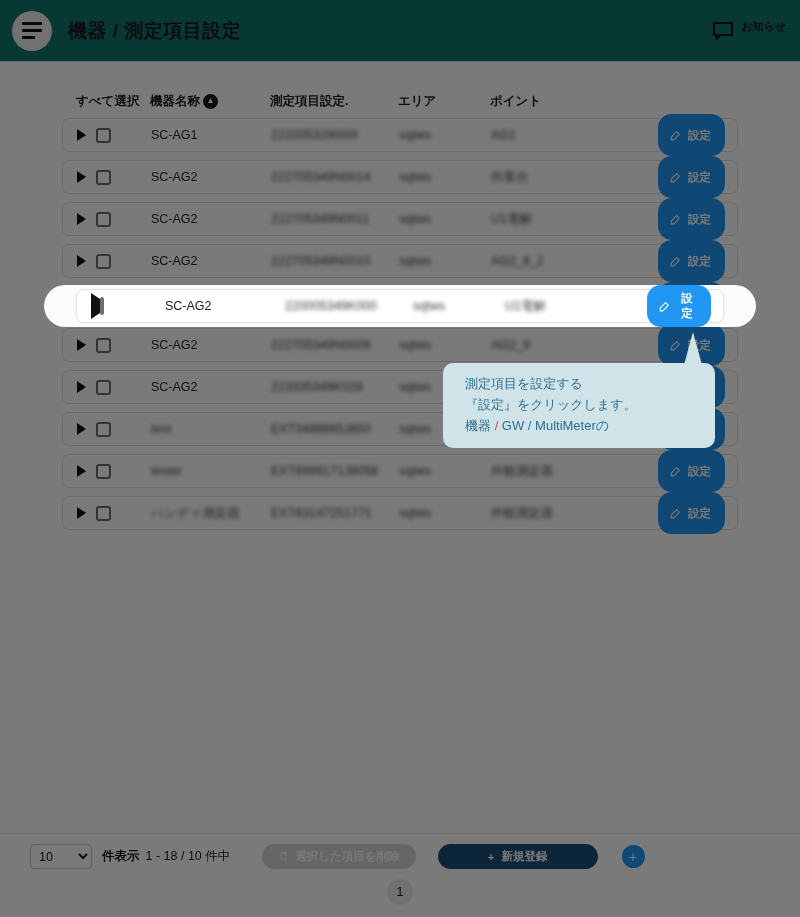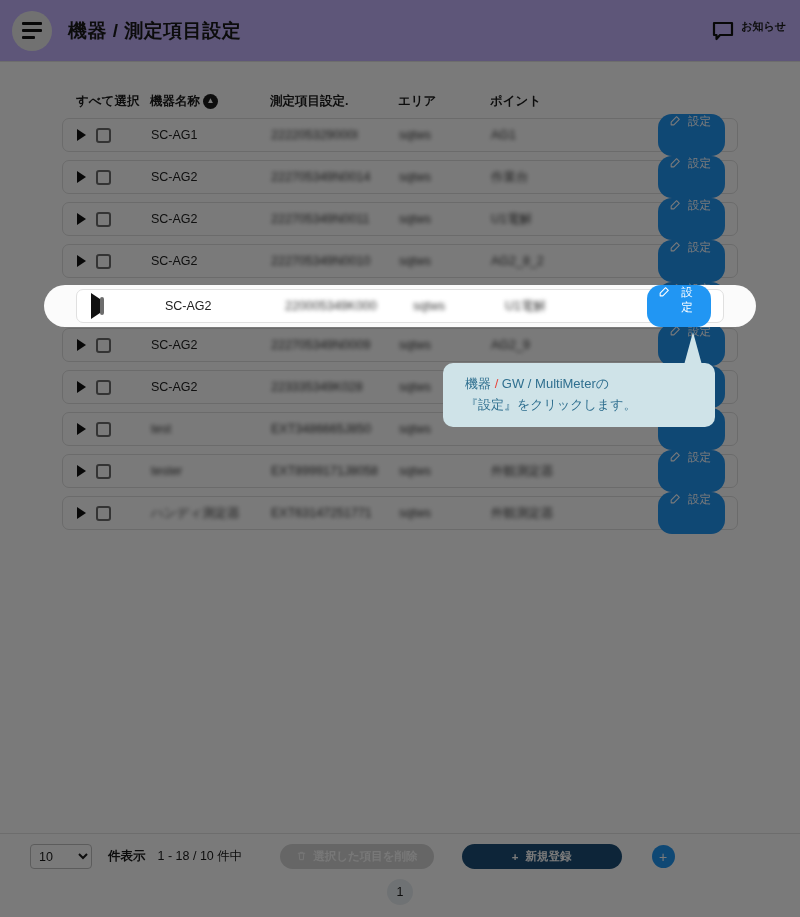--- a/index.html
+++ b/index.html
@@ -13,21 +13,21 @@
   
   #page {
     position: absolute; inset: 0;
     background: #fff;
     display: flex; flex-direction: column;
   }
 
   
   .header {
     height: 62px; flex: 0 0 62px;
-    background: #c4b5fd;
+    background: #0f766e;
     border-bottom: 1px solid #e3e3e3;
     display: flex; align-items: center;
     padding: 0 14px 0 12px;
     position: relative;
   }
   .hamburger {
     width: 40px; height: 40px; border-radius: 50%;
     background: #ededed;
     display: flex; flex-direction: column; align-items: center; justify-content: center;
     gap: 4px; cursor: pointer; flex: 0 0 40px;
@@ -99,38 +99,38 @@
     cursor: pointer;
   }
   .cbox {
     width: 15px; height: 15px; border: 2px solid #6d6d6d;
     border-radius: 3px; background: #fff; cursor: pointer;
   }
   .blur { filter: blur(2.2px); color:#3a3a3a; user-select:none; }
   .blur-s { filter: blur(1.9px); color:#3a3a3a; user-select:none; }
 
   .btn-setting {
-    display: inline-flex; align-items: flex-start; gap: 6px;
+    display: inline-flex; align-items: center; gap: 6px;
     background: #2196f3; color: #fff;
     border: none; border-radius: 14px;
     height: 42px; padding: 0 14px 0 11px;
-    font-size: 11.5px; font-weight: 400;
+    font-size: 11.5px; font-weight: 700;
     cursor: pointer;
     font-family: "Liberation Sans", sans-serif;
   }
   .btn-setting svg { width: 13px; height: 13px; display:block; }
 
   
   .footer {
     flex: 0 0 auto;
     background: #fff;
     border-top: 1px solid #e3e3e3;
     padding: 10px 14px 4px 14px;
   }
-  .foot-row { display: flex; align-items: center; gap: 16px; padding-left: 16px; }
+  .foot-row { display: flex; align-items: center; gap: 10px; padding-left: 16px; }
   .per-page {
     width: 62px; height: 25px;
     border: 1px solid #c0c0c0; border-radius: 4px;
     background: #fff; font-size: 12.5px; color: #1b1b1b;
     padding: 0 4px; font-family: "Liberation Sans", sans-serif;
     cursor: pointer;
   }
   .foot-label { font-size: 12.5px; font-weight: 700; color: #1b1b1b; text-align: center; }
   .foot-count { font-size: 12.5px; color: #1b1b1b; margin-left: -4px;}
   .btn-delete {
@@ -504,17 +504,18 @@
           <path d="M4 20h5l10-10-5-5L4 15v5z" stroke-linejoin="round"></path>
         </svg>
       </span>
       <span>設定</span>
     </button>
   </div>
 </div>
 
 <div id="tooltip-arrow"></div>
 <div id="tooltip">
+  <div>測定項目を設定する</div>
+  <div>『設定』をクリックします。</div>
   <div>
     <span>機器 </span><span class="slash-red">/</span><span> GW / MultiMeterの</span>
   </div>
-  <div>『設定』をクリックします。</div>
 </div>
 
 </body></html>

